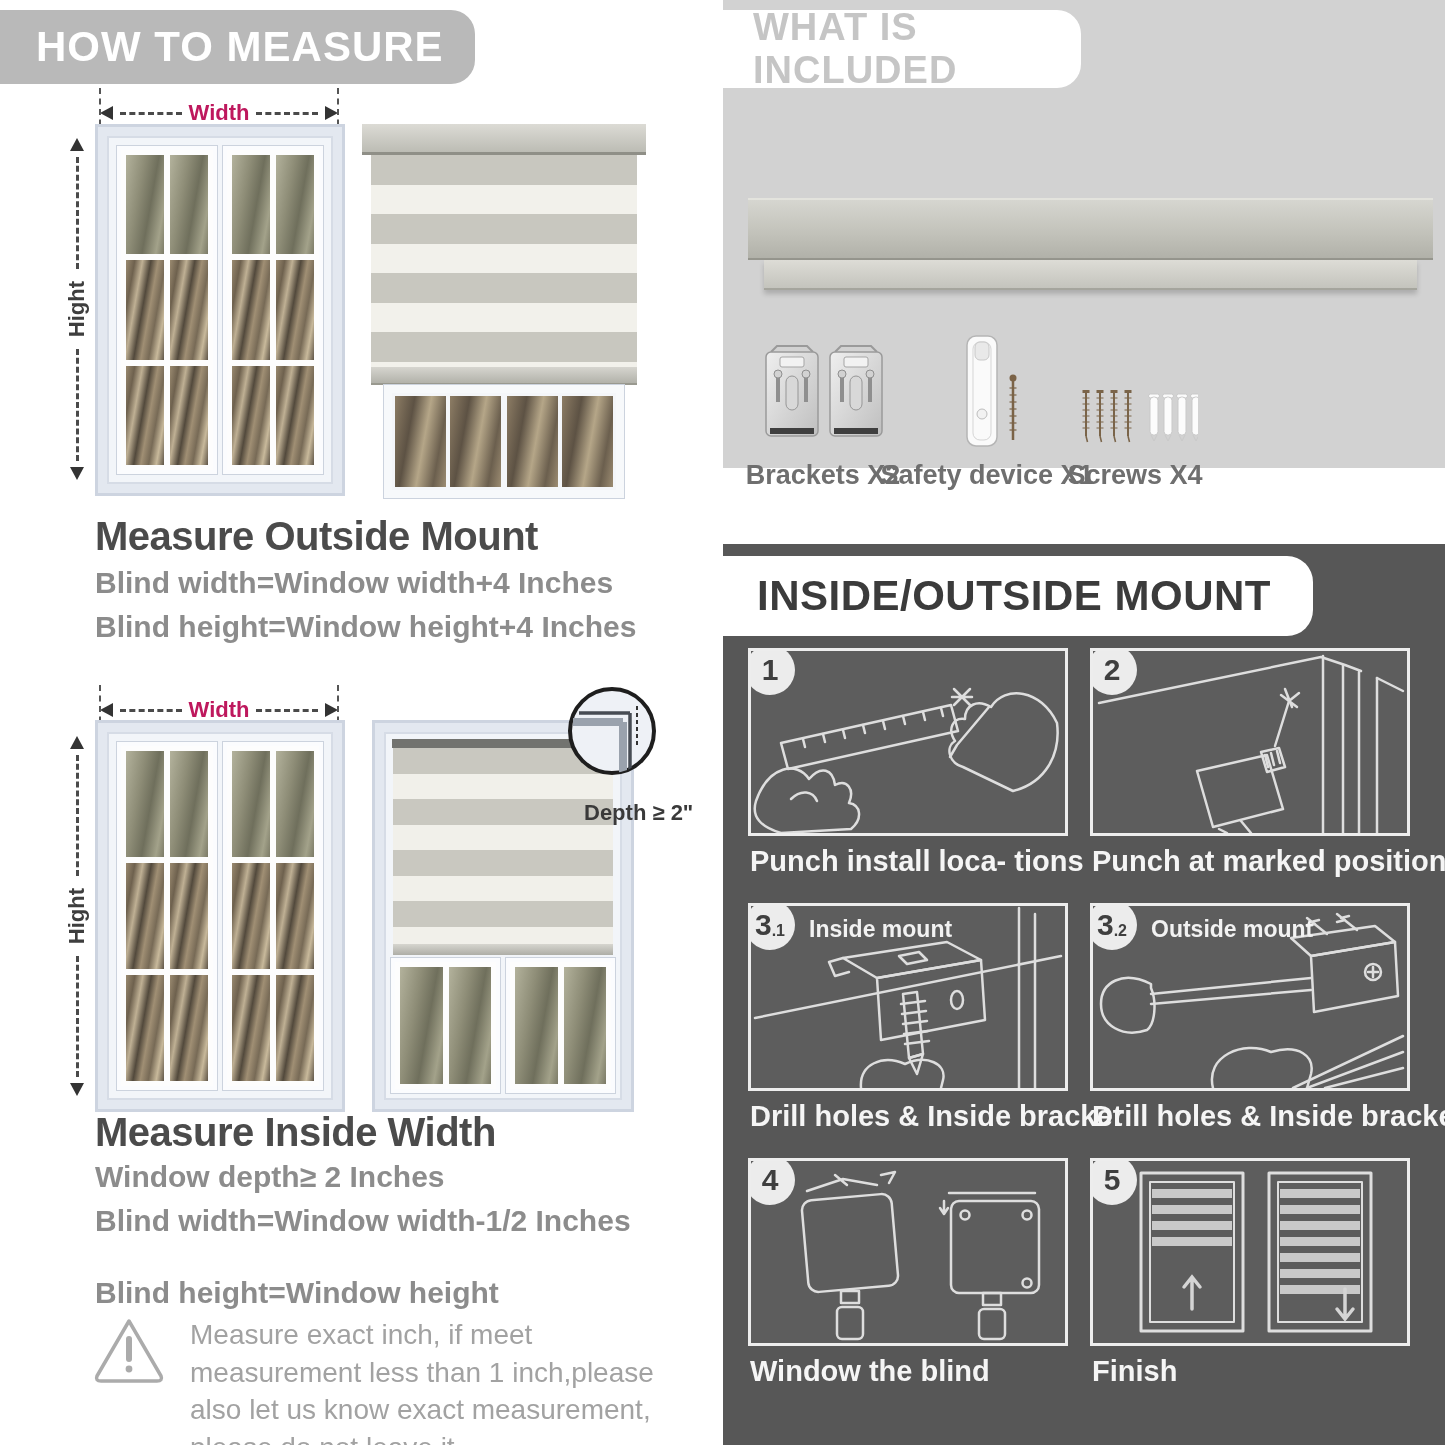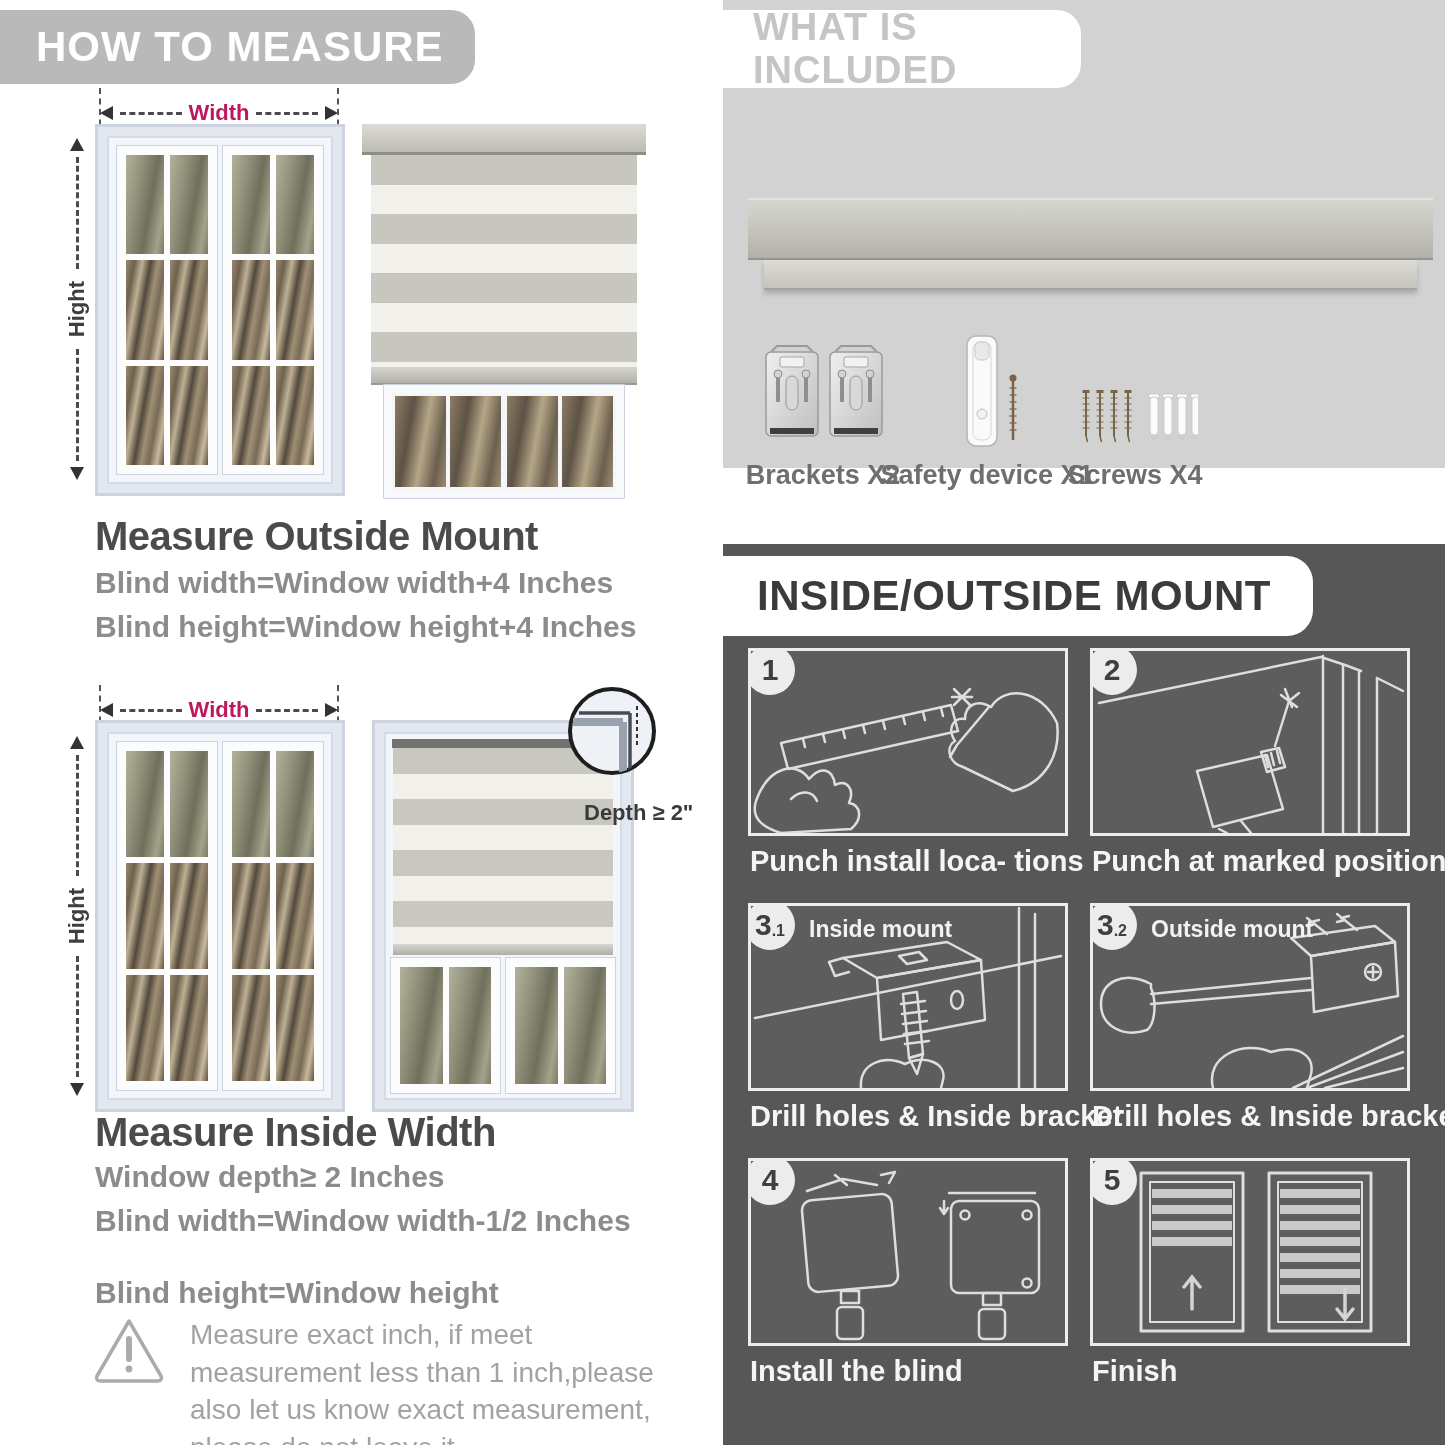--- a/index.html
+++ b/index.html
@@ -491,21 +491,21 @@
           <circle cx="276" cy="54" r="4.5"></circle>
           <circle cx="276" cy="122" r="4.5"></circle>
         <rect x="232" y="132" width="18" height="12"></rect>
         <rect x="228" y="148" width="26" height="30" rx="5"></rect>
       </g>
     </svg>
     <div class="badge">
       <span>4</span>
     </div>
   </div>
-  <div class="caption" style="left:27px;top:811px;">Install the blind</div>
+  <div class="caption" style="left:27px;top:811px;">Window the blind</div>
 
   <div class="panel" style="left:367px;top:614px;">
     <svg class="line-art" viewBox="0 0 314 182">
       <g fill="none" stroke="#dedede" stroke-width="3" stroke-linejoin="round">
         <rect x="48" y="12" width="102" height="158"></rect>
         <rect x="57" y="21" width="84" height="140" stroke-width="2"></rect>
       </g>
       <g fill="#c9c9c9">
         <rect x="59" y="28" width="80" height="9"></rect>
           <rect x="59" y="44" width="80" height="9"></rect>

